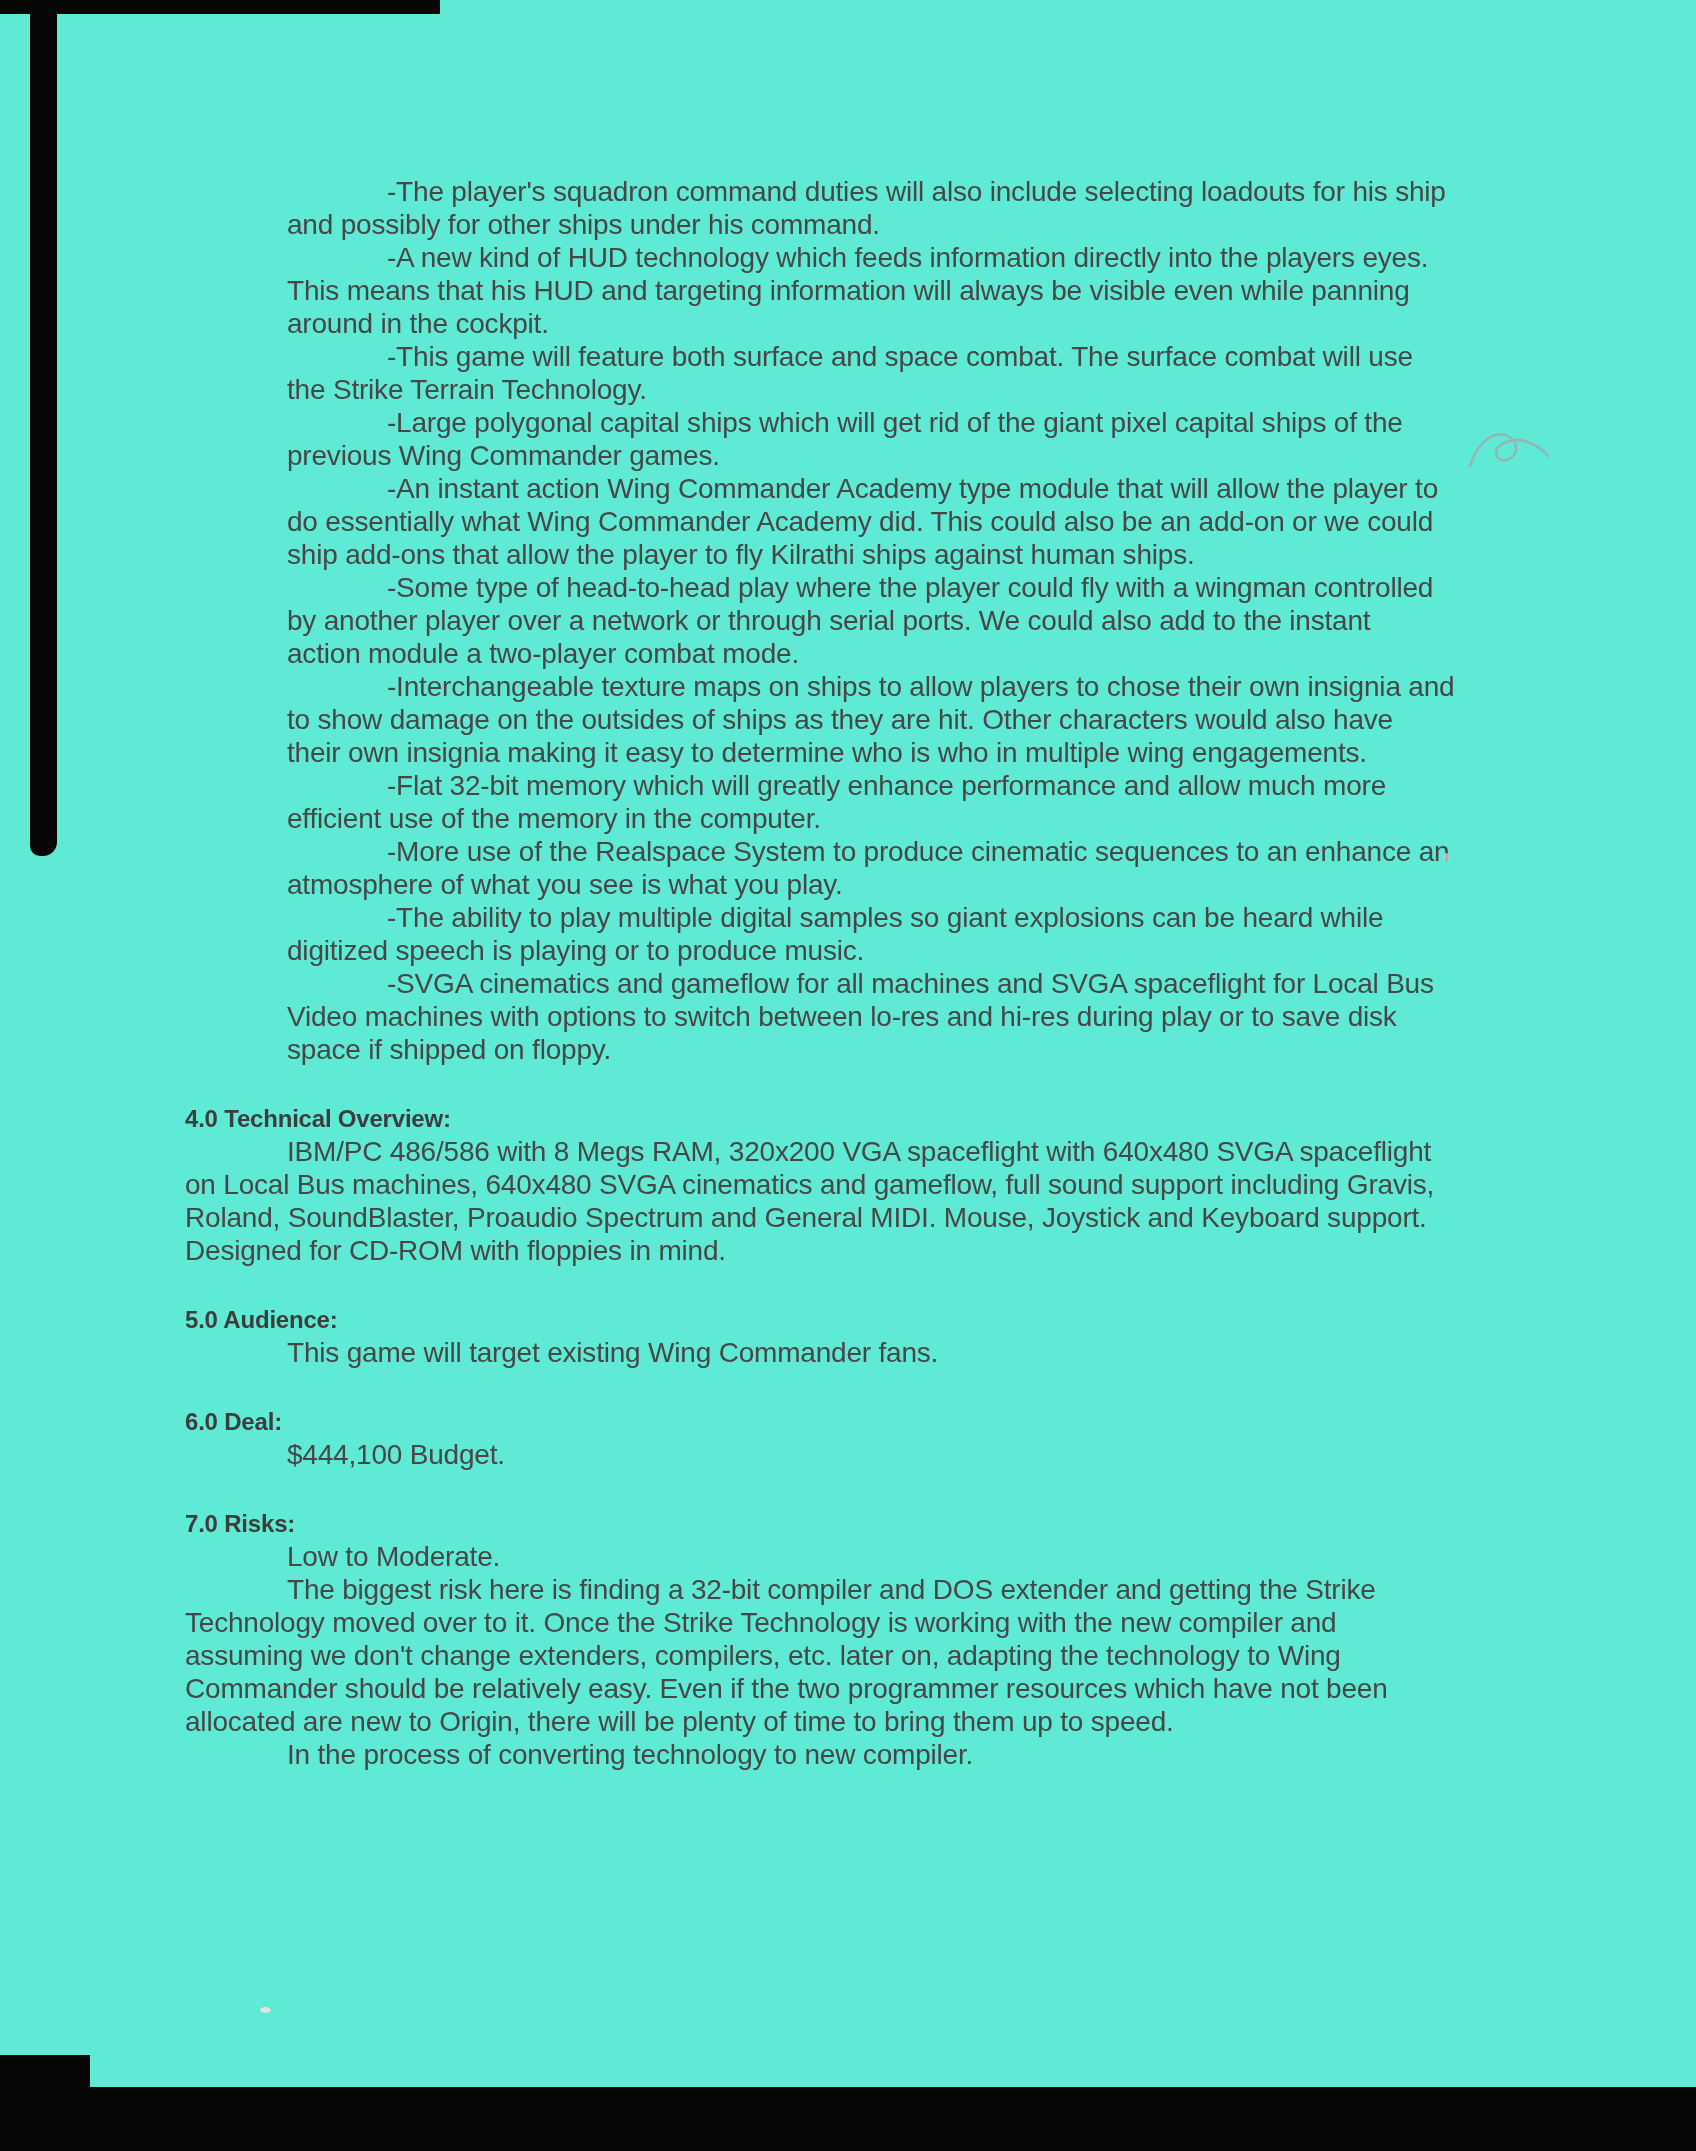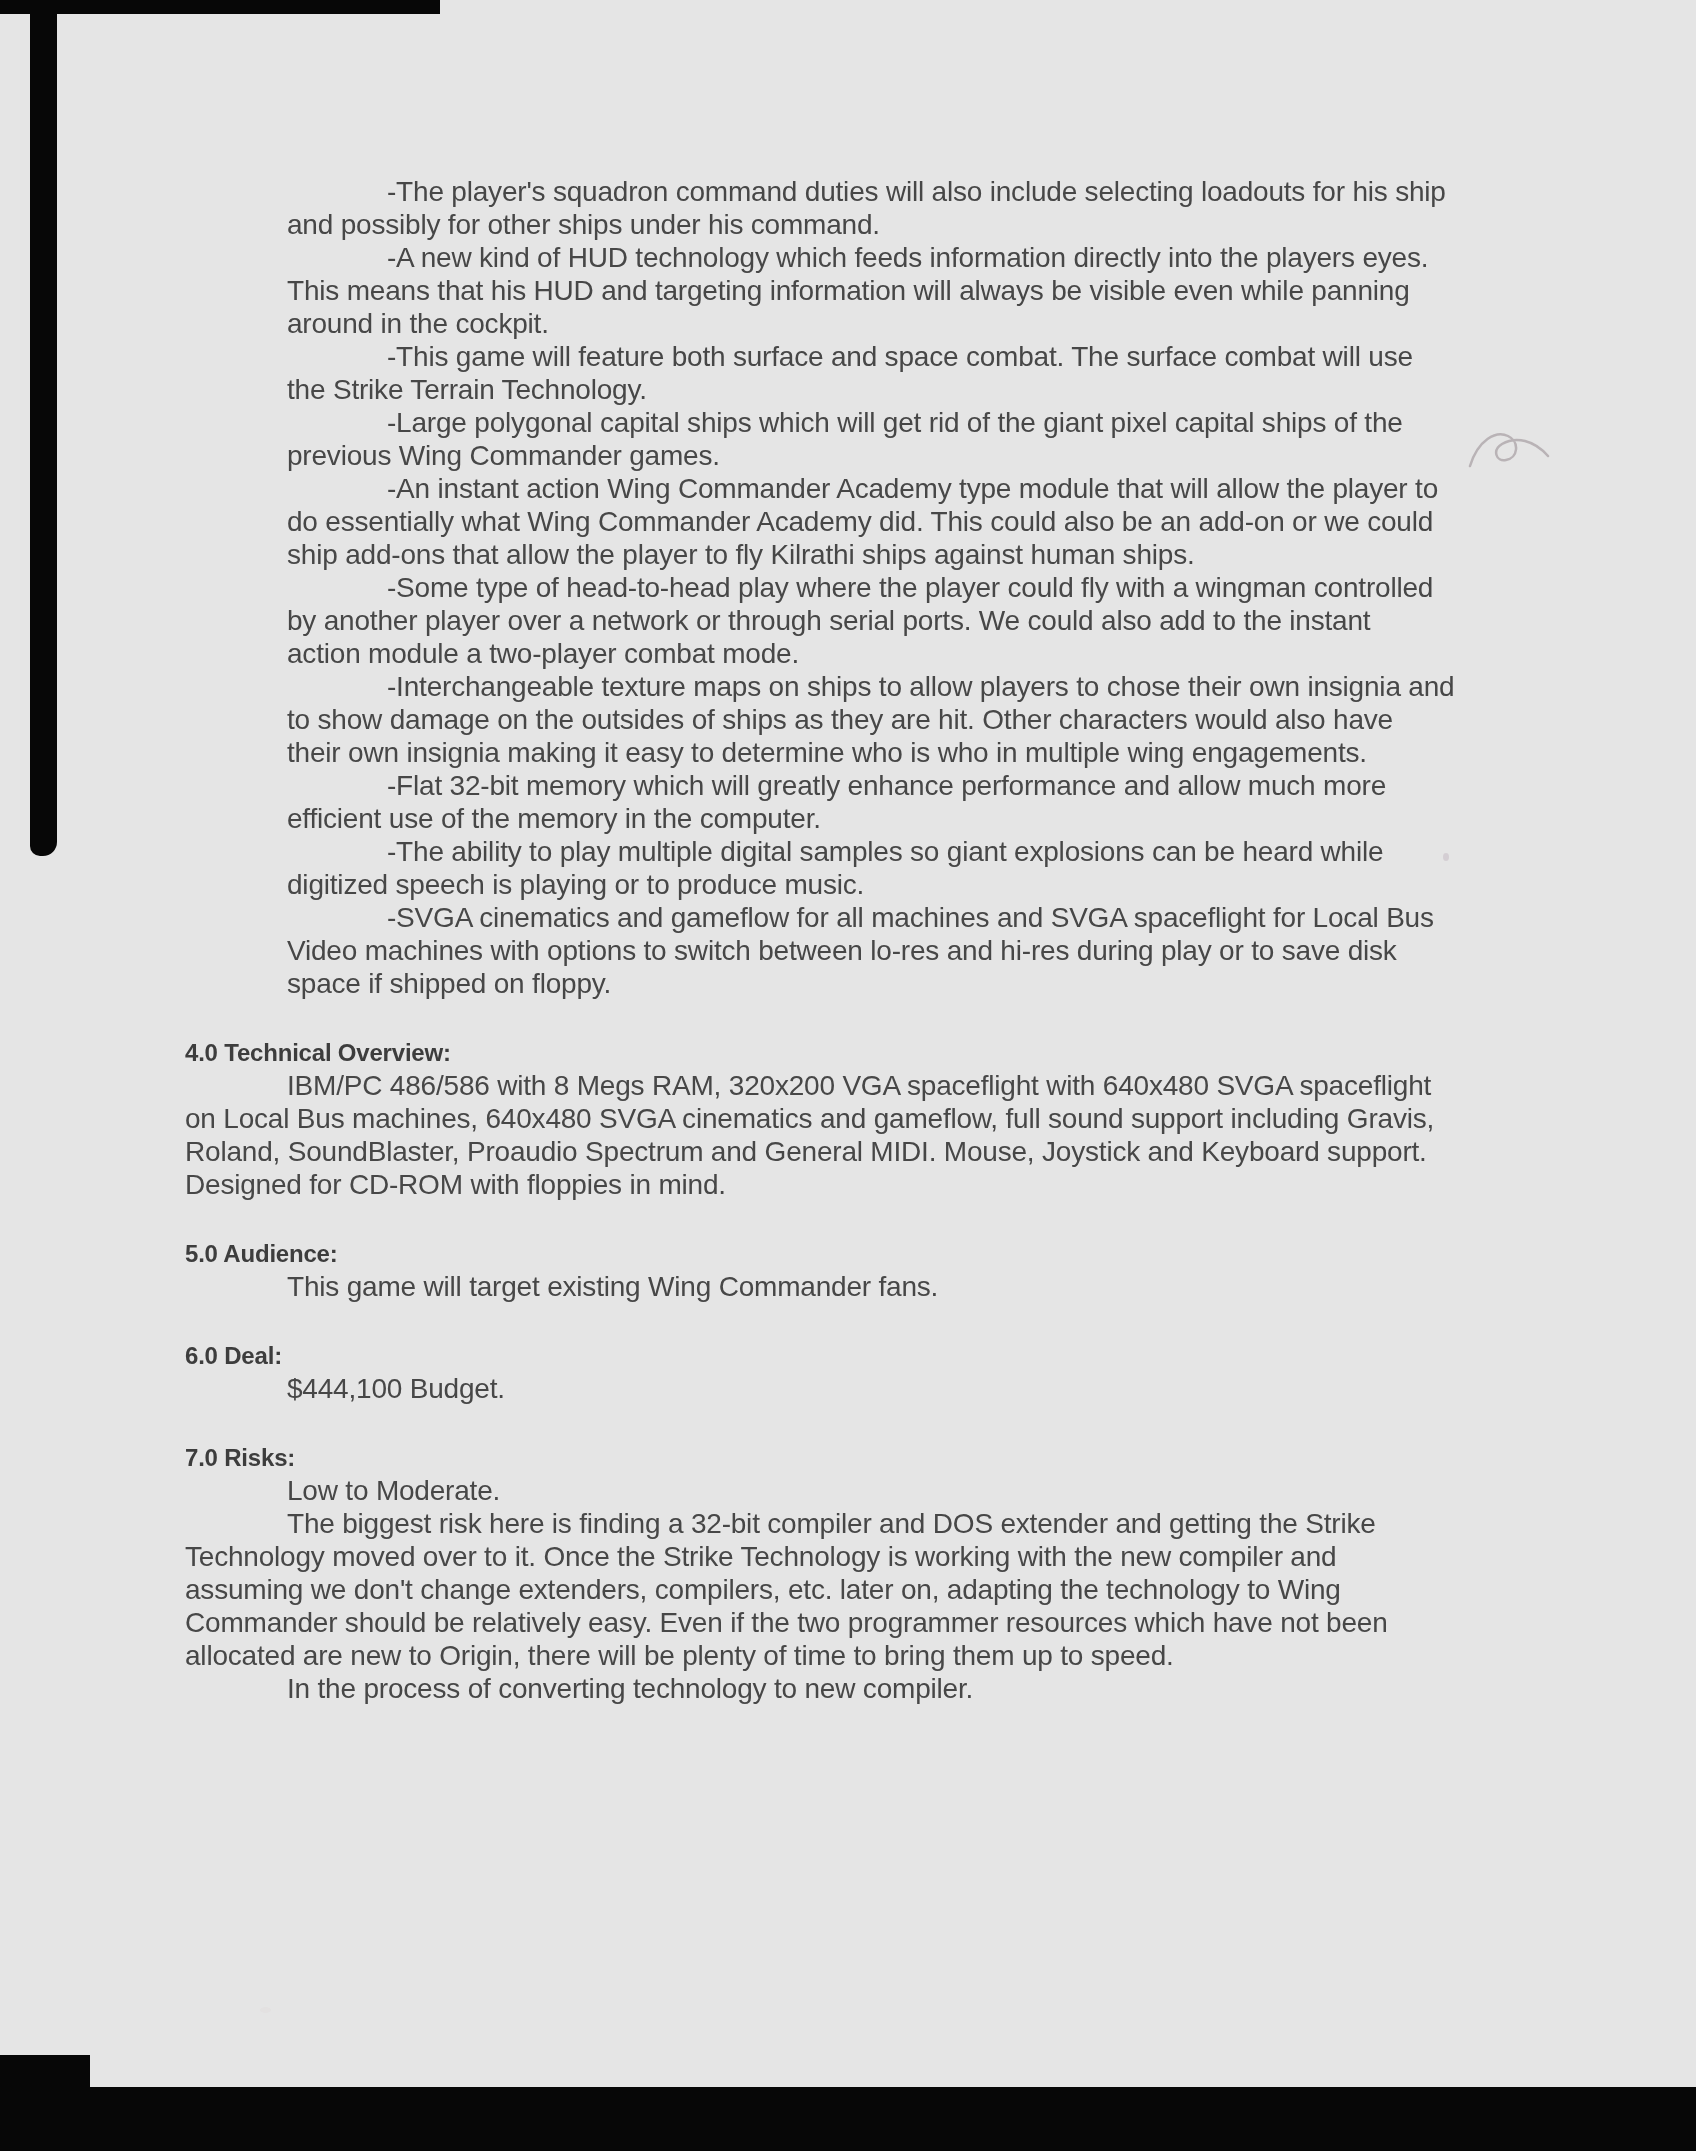--- a/index.html
+++ b/index.html
@@ -5,21 +5,21 @@
   html, body { margin: 0; padding: 0; }
   body {
     width: 1696px; height: 2151px;
     background: #fcfcfc;
     overflow: hidden;
     font-family: "Liberation Sans", sans-serif;
   }
   .page {
     position: absolute; left: 0; top: 0;
     width: 1696px; height: 2151px;
-    background: #e5e5e5;
+    background: #5eead4;
   }
   .content {
     position: absolute; left: 185px; top: 175px; width: 1340px;
     font-size: 28px; line-height: 33px;
     letter-spacing: -0.2px;
     color: #474747;
   }
   p, h2 { margin: 0; padding: 0; }
   .bullet {
     margin-left: 102px;
@@ -71,20 +71,22 @@
 do essentially what Wing Commander Academy did.  This could also be an add-on or we could
 ship add-ons that allow the player to fly Kilrathi ships against human ships.</p>
       <p class="bullet">-Some type of head-to-head play where the player could fly with a wingman controlled
 by another player over a network or through serial ports.  We could also add to the instant
 action module a two-player combat mode.</p>
       <p class="bullet">-Interchangeable texture maps on ships to allow players to chose their own insignia and
 to show damage on the outsides of ships as they are hit.  Other characters would also have
 their own insignia making it easy to determine who is who in multiple wing engagements.</p>
       <p class="bullet">-Flat 32-bit memory which will greatly enhance performance and allow much more
 efficient use of the memory in the computer.</p>
+      <p class="bullet">-More use of the Realspace System to produce cinematic sequences to an enhance an
+atmosphere of what you see is what you play.</p>
       <p class="bullet">-The ability to play multiple digital samples so giant explosions can be heard while
 digitized speech is playing or to produce music.</p>
       <p class="bullet">-SVGA cinematics and gameflow for all machines and SVGA spaceflight for Local Bus
 Video machines with options to switch between lo-res and hi-res during play or to save disk
 space if shipped on floppy.</p>
     </div>
 
     <section>
       <h2 class="heading">4.0 Technical Overview:</h2>
       <p class="para">IBM/PC 486/586 with 8 Megs RAM, 320x200 VGA spaceflight with 640x480 SVGA spaceflight

